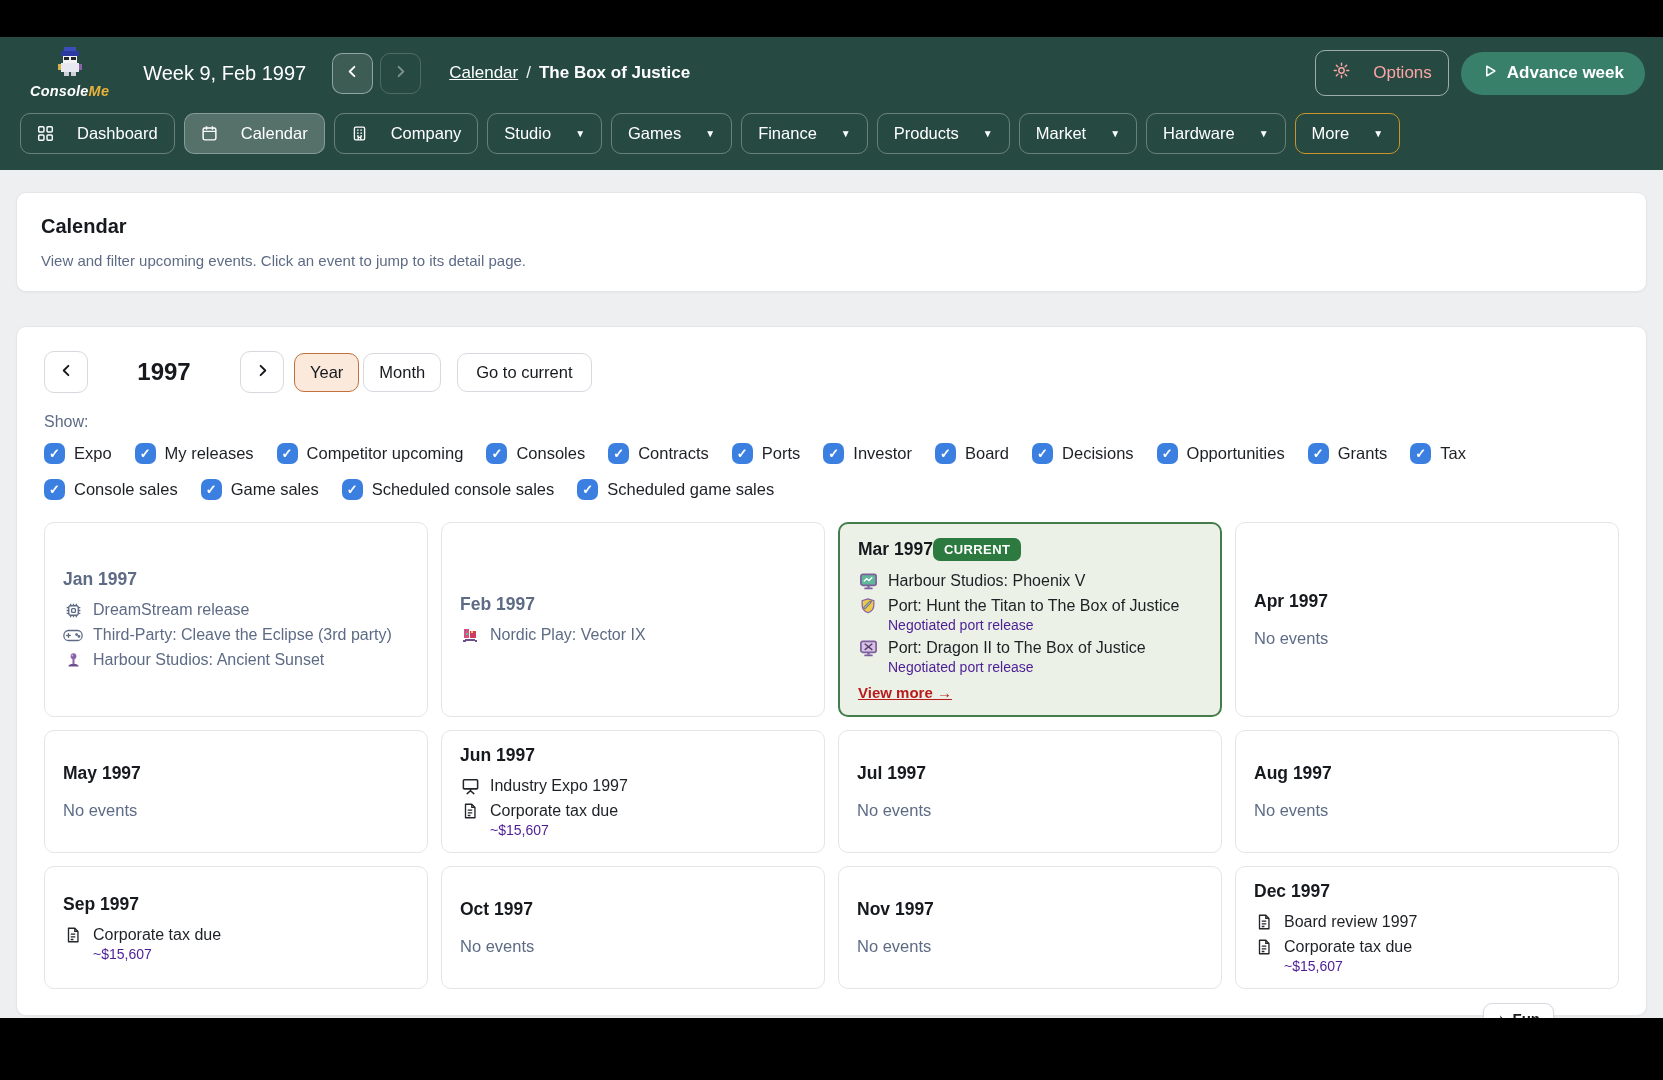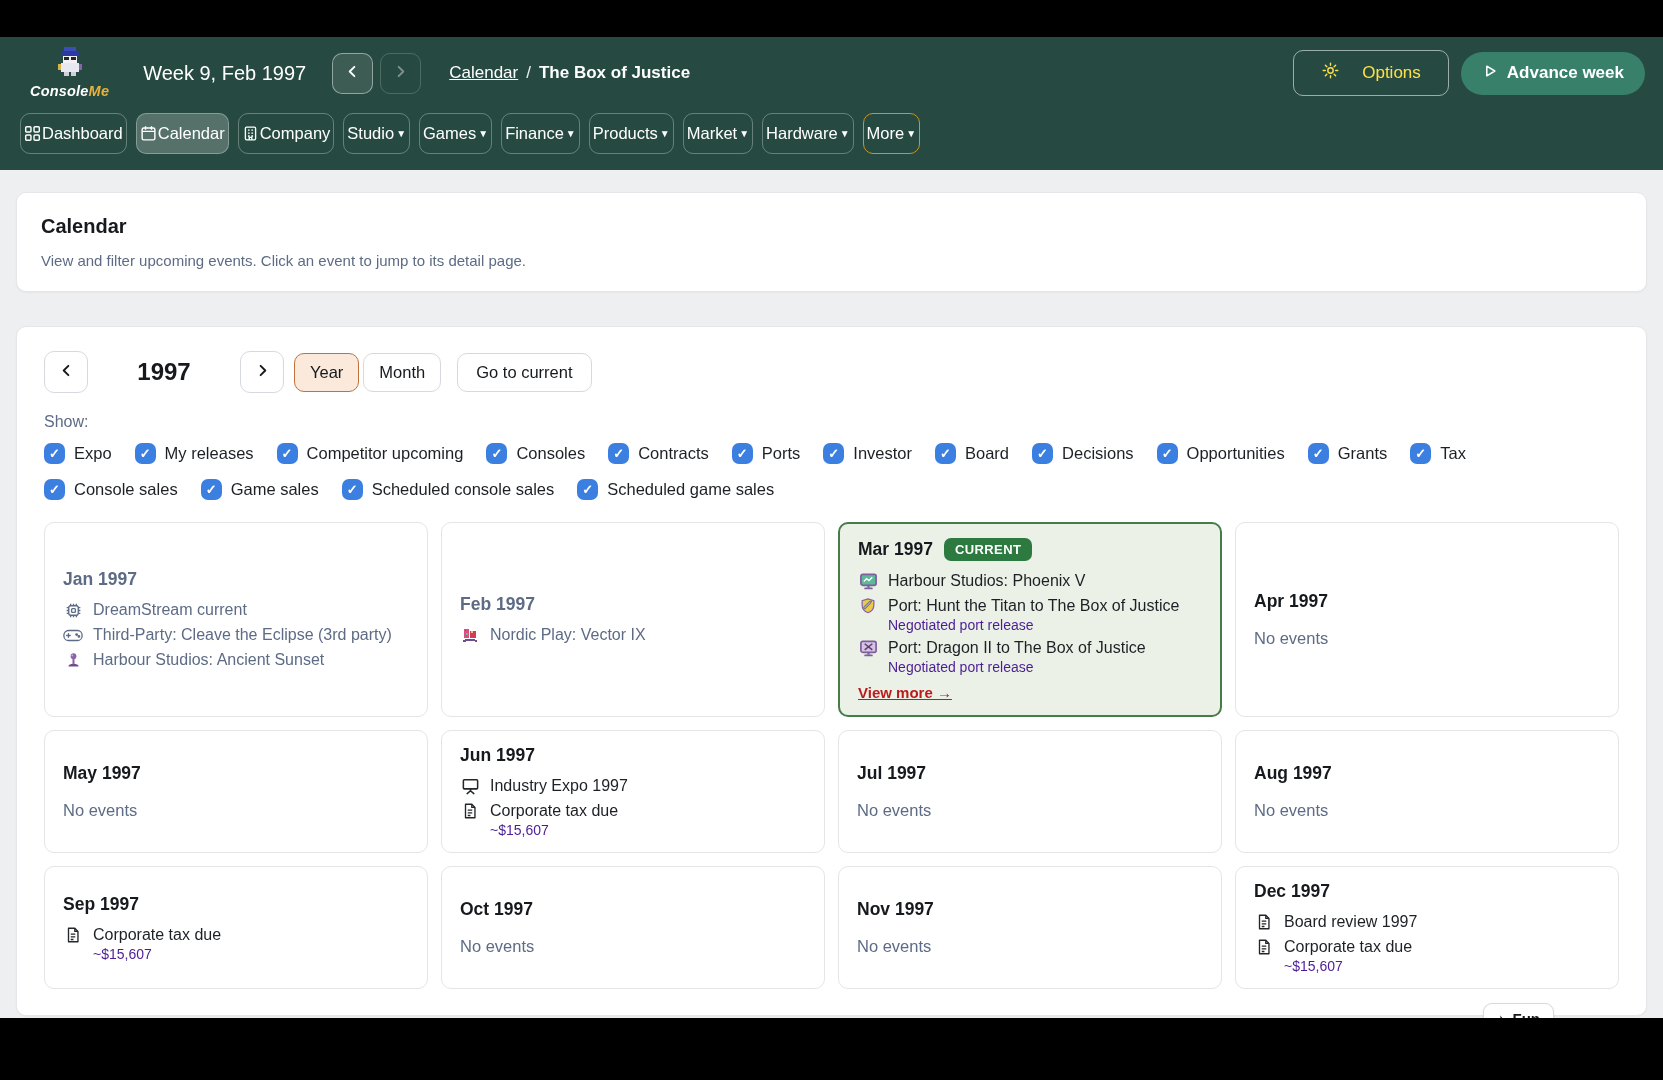--- a/index.html
+++ b/index.html
@@ -18,26 +18,26 @@
   .logo-text .me { color:#e8b23a; }
   .week-label { color:#fff; font-size:20px; font-weight:500; margin-right:26px; }
   .hdr-chevs { display:flex; gap:7px; margin-right:28px; }
   .chev-btn { width:41px; height:41px; border-radius:10px; border:1px solid rgba(255,255,255,.45); background:rgba(255,255,255,.10); color:#fff; display:flex; align-items:center; justify-content:center; cursor:pointer; }
   .chev-btn.disabled { opacity:.40; background:transparent; }
   .breadcrumb { color:#fff; font-size:17px; display:flex; align-items:center; gap:8px; }
   .breadcrumb .bc-link { color:#fff; text-decoration:underline; cursor:pointer; }
   .breadcrumb .bc-sep { opacity:.9; }
   .breadcrumb .bc-cur { font-weight:700; }
   .hdr-right { margin-left:auto; display:flex; align-items:center; gap:12px; }
-  .options-btn { display:flex; align-items:center; gap:22px; color:#fde047; font-size:17px; font-weight:500; background:transparent; border:1px solid rgba(255,255,255,.55); border-radius:10px; padding:10px 27px; cursor:pointer; }
+  .options-btn { display:flex; align-items:center; gap:22px; color:#fca5a5; font-size:17px; font-weight:500; background:transparent; border:1px solid rgba(255,255,255,.55); border-radius:10px; padding:10px 16px; cursor:pointer; }
   .advance-btn { display:flex; align-items:center; gap:9px; color:#fff; font-size:17px; font-weight:700; background:#38806a; border:none; border-radius:22px; padding:11px 21px; cursor:pointer; }
 
   
   .nav { display:flex; gap:9px; padding:4px 20px 0 20px; }
-  .nav-btn { display:flex; align-items:center; gap:1px; color:#fff; font-size:16.5px; background:transparent; border:1px solid rgba(255,255,255,.30); border-radius:10px; padding:10px 3px; cursor:pointer; font-family:inherit; }
+  .nav-btn { display:flex; align-items:center; gap:23px; color:#fff; font-size:16.5px; background:transparent; border:1px solid rgba(255,255,255,.30); border-radius:10px; padding:10px 16px; cursor:pointer; font-family:inherit; }
   .nav-btn.active { background:rgba(255,255,255,.22); }
   .nav-btn.highlight { border-color:#c9942c; }
   .nav-btn .caret { font-size:10px; margin-left:1px; }
   .nicon { display:flex; align-items:center; }
 
   
   .card { background:#fff; border:1px solid #e4e6e9; border-radius:10px; box-shadow:0 1px 2px rgba(0,0,0,.04); }
   .intro-card { margin:22px 16px 0 16px; padding:22px 24px; }
   .intro-title { font-size:20px; font-weight:700; color:#16191d; }
   .intro-sub { font-size:15px; color:#5d6b85; margin-top:14px; }
@@ -57,21 +57,21 @@
   .filters { display:flex; flex-wrap:wrap; column-gap:23px; row-gap:15px; margin-top:12px; max-width:1520px; }
   .filter { display:flex; align-items:center; gap:9px; cursor:pointer; }
   .cbox { width:21px; height:21px; border-radius:7px; background:#3b7fe0; color:#fff; display:flex; align-items:center; justify-content:center; font-size:13px; font-weight:700; flex:0 0 auto; }
   .filter-label { font-size:16.5px; color:#1d2025; }
 
   
   .months { display:grid; grid-template-columns:repeat(4,1fr); gap:13px; margin-top:22px; }
   .mcard { border:1px solid #e3e5e8; border-radius:10px; background:#fff; padding:14px 18px; min-height:121px; display:flex; flex-direction:column; justify-content:center; }
   .mcard:nth-child(-n+4) { min-height:195px; }
   .mcard.current { border:2px solid #447c4a; background:#ebf1e7; }
-  .mtitle-row { display:flex; align-items:center; gap:11px; margin-bottom:5px; }
+  .mtitle-row { display:flex; align-items:center; margin-bottom:5px; }
   .mtitle { font-size:17.5px; font-weight:700; color:#16191d; }
   .mcard.past .mtitle { color:#5d6b85; }
   .badge { background:#2c7a3f; color:#fff; font-size:13px; font-weight:700; letter-spacing:.4px; padding:4px 11px; border-radius:7px; }
   .evt { display:flex; align-items:center; gap:10px; margin-top:5px; font-size:16px; line-height:1.25; color:#1d2025; cursor:pointer; }
   .mcard.past .evt { color:#5d6b85; }
   .evt .eicon { width:20px; display:flex; justify-content:center; flex:0 0 auto; }
   .esub { margin:1px 0 0 30px; font-size:14px; color:#4c1d95; }
   .no-events { font-size:16.5px; color:#5d6b85; margin-top:12px; }
   .viewmore { margin-top:9px; font-size:15px; font-weight:700; color:#b91c1c; text-decoration:underline; cursor:pointer; }
 
@@ -296,21 +296,21 @@
             <span class="mtitle">Jan 1997</span>
           </div>
           <div class="evt">
             <span class="eicon">
               <svg viewBox="0 0 20 20" width="19" height="19" fill="none" stroke="#5d6b85" stroke-width="1.4">
                 <rect x="5" y="5" width="10" height="10" rx="2"></rect>
                 <rect x="8" y="8" width="4" height="4" rx="1"></rect>
                 <path d="M7 5V2.8M10 5V2.8M13 5V2.8M7 17.2V15M10 17.2V15M13 17.2V15M5 7H2.8M5 10H2.8M5 13H2.8M17.2 7H15M17.2 10H15M17.2 13H15"></path>
               </svg>
             </span>
-            <span>DreamStream current</span>
+            <span>DreamStream release</span>
           </div>
           <div class="evt">
             <span class="eicon">
               <svg viewBox="0 0 22 16" width="20" height="15" fill="none" stroke="#5d6b85" stroke-width="1.4" stroke-linecap="round">
                 <rect x="1" y="2.5" width="20" height="11" rx="5"></rect>
                 <path d="M6 6v4M4 8h4"></path>
                 <circle cx="15" cy="7" r="0.9" fill="#5d6b85"></circle>
                 <circle cx="17.5" cy="9" r="0.9" fill="#5d6b85"></circle>
               </svg>
             </span>

